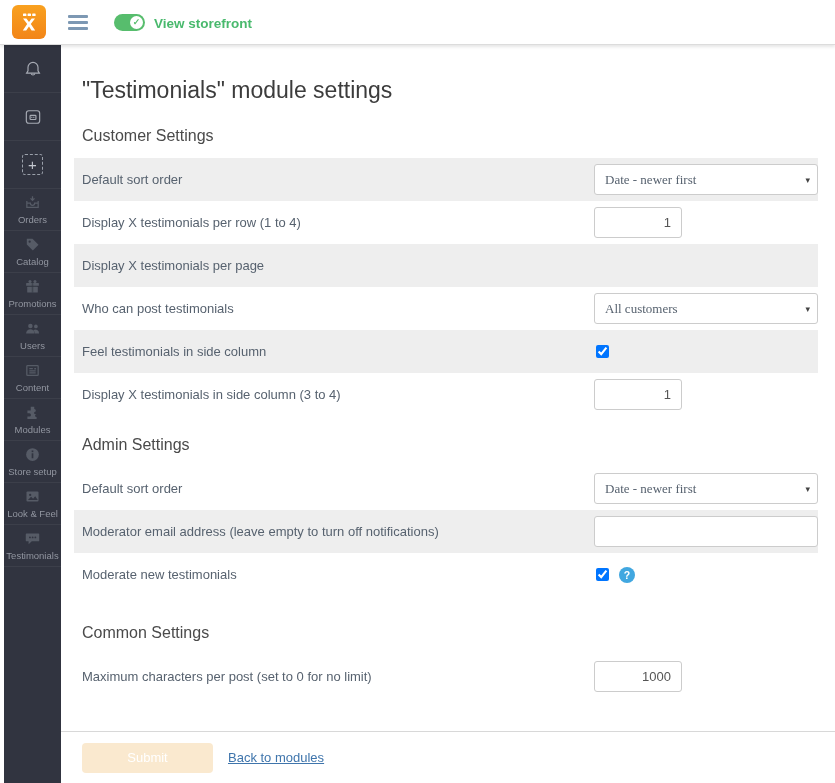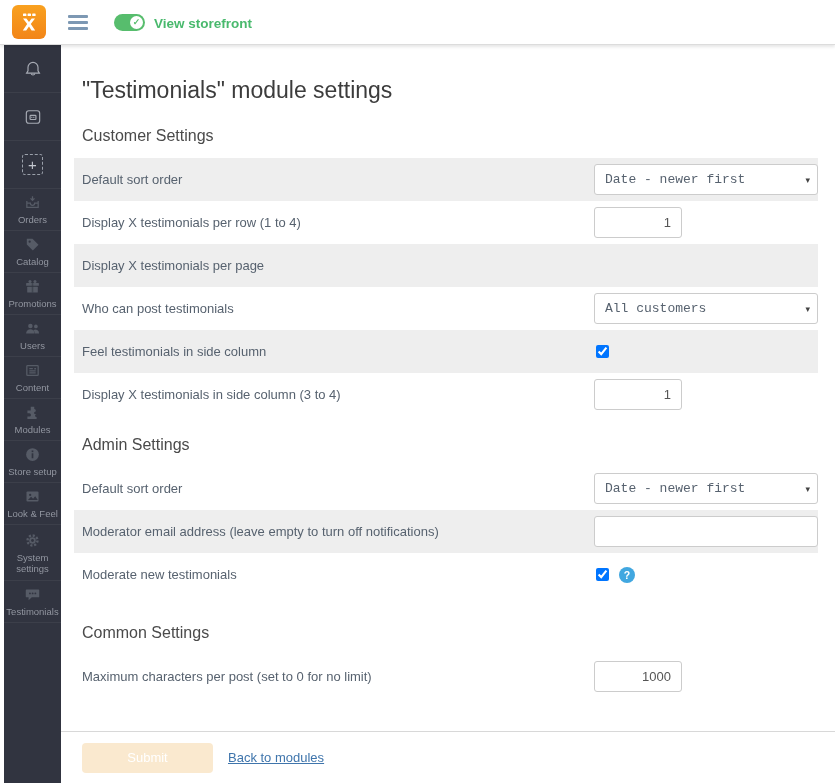--- a/index.html
+++ b/index.html
@@ -64,21 +64,21 @@
   }
   .row.gray { background: #eeeeee; }
   .row.white { background: #ffffff; }
   .row-label { flex: 1; font-size: 13px; color: #57626f; padding-left: 8px; padding-right: 12px; }
   .row-control { width: 224px; flex: 0 0 224px; display: flex; align-items: center; }
 
   .select-wrap { position: relative; width: 224px; }
   select {
     -webkit-appearance: none; appearance: none;
     width: 224px; height: 31px; border: 1px solid #ccc; border-radius: 3px;
-    background: #fff; font-family: Liberation Mono, monospace;
+    background: #fff; font-family: Liberation Serif, serif;
     font-size: 13px; color: #57626f; padding: 0 22px 0 10px;
   }
   .select-wrap::after {
     content: "▾"; position: absolute; right: 8px; top: 50%; transform: translateY(-54%);
     font-size: 9px; color: #444; pointer-events: none;
   }
   input[type=text] {
     height: 31px; border: 1px solid #ccc; border-radius: 3px; background: #fff;
     font-family: "Liberation Sans", sans-serif; font-size: 13px; color: #555;
   }
@@ -237,30 +237,20 @@
     <span class="sb-icon">
       <svg width="17" height="17" viewBox="0 0 24 24">
         <rect x="3.5" y="5" width="17" height="14" rx="1.5" fill="#565b66"></rect>
         <circle cx="8.7" cy="9.8" r="1.6" fill="#313440"></circle>
         <path d="M5.5 17l4.5-4.5 2.8 2.8 3-3.8 3.7 5.5z" fill="#313440"></path>
       </svg>
     </span>
     <span class="sb-label">Look &amp; Feel</span>
   </div>
 
-  <div class="sb-item labeled tall">
-    <span class="sb-icon">
-      <svg width="17" height="17" viewBox="0 0 24 24">
-        <circle cx="12" cy="12" r="7" fill="none" stroke="#565b66" stroke-width="3.4" stroke-dasharray="3 2.4"></circle>
-        <circle cx="12" cy="12" r="4.6" fill="#565b66"></circle>
-        <circle cx="12" cy="12" r="2" fill="#313440"></circle>
-      </svg>
-    </span>
-    <span class="sb-label">System settings</span>
-  </div>
 
   <div class="sb-item labeled">
     <span class="sb-icon">
       <svg width="17" height="17" viewBox="0 0 24 24">
         <path d="M3.5 5h17a1 1 0 0 1 1 1v9a1 1 0 0 1-1 1H11l-4.5 4v-4h-3a1 1 0 0 1-1-1V6a1 1 0 0 1 1-1z" fill="#565b66"></path>
         <circle cx="8.4" cy="10.5" r="1.3" fill="#313440"></circle>
         <circle cx="12.2" cy="10.5" r="1.3" fill="#313440"></circle>
         <circle cx="16" cy="10.5" r="1.3" fill="#313440"></circle>
       </svg>
     </span>

